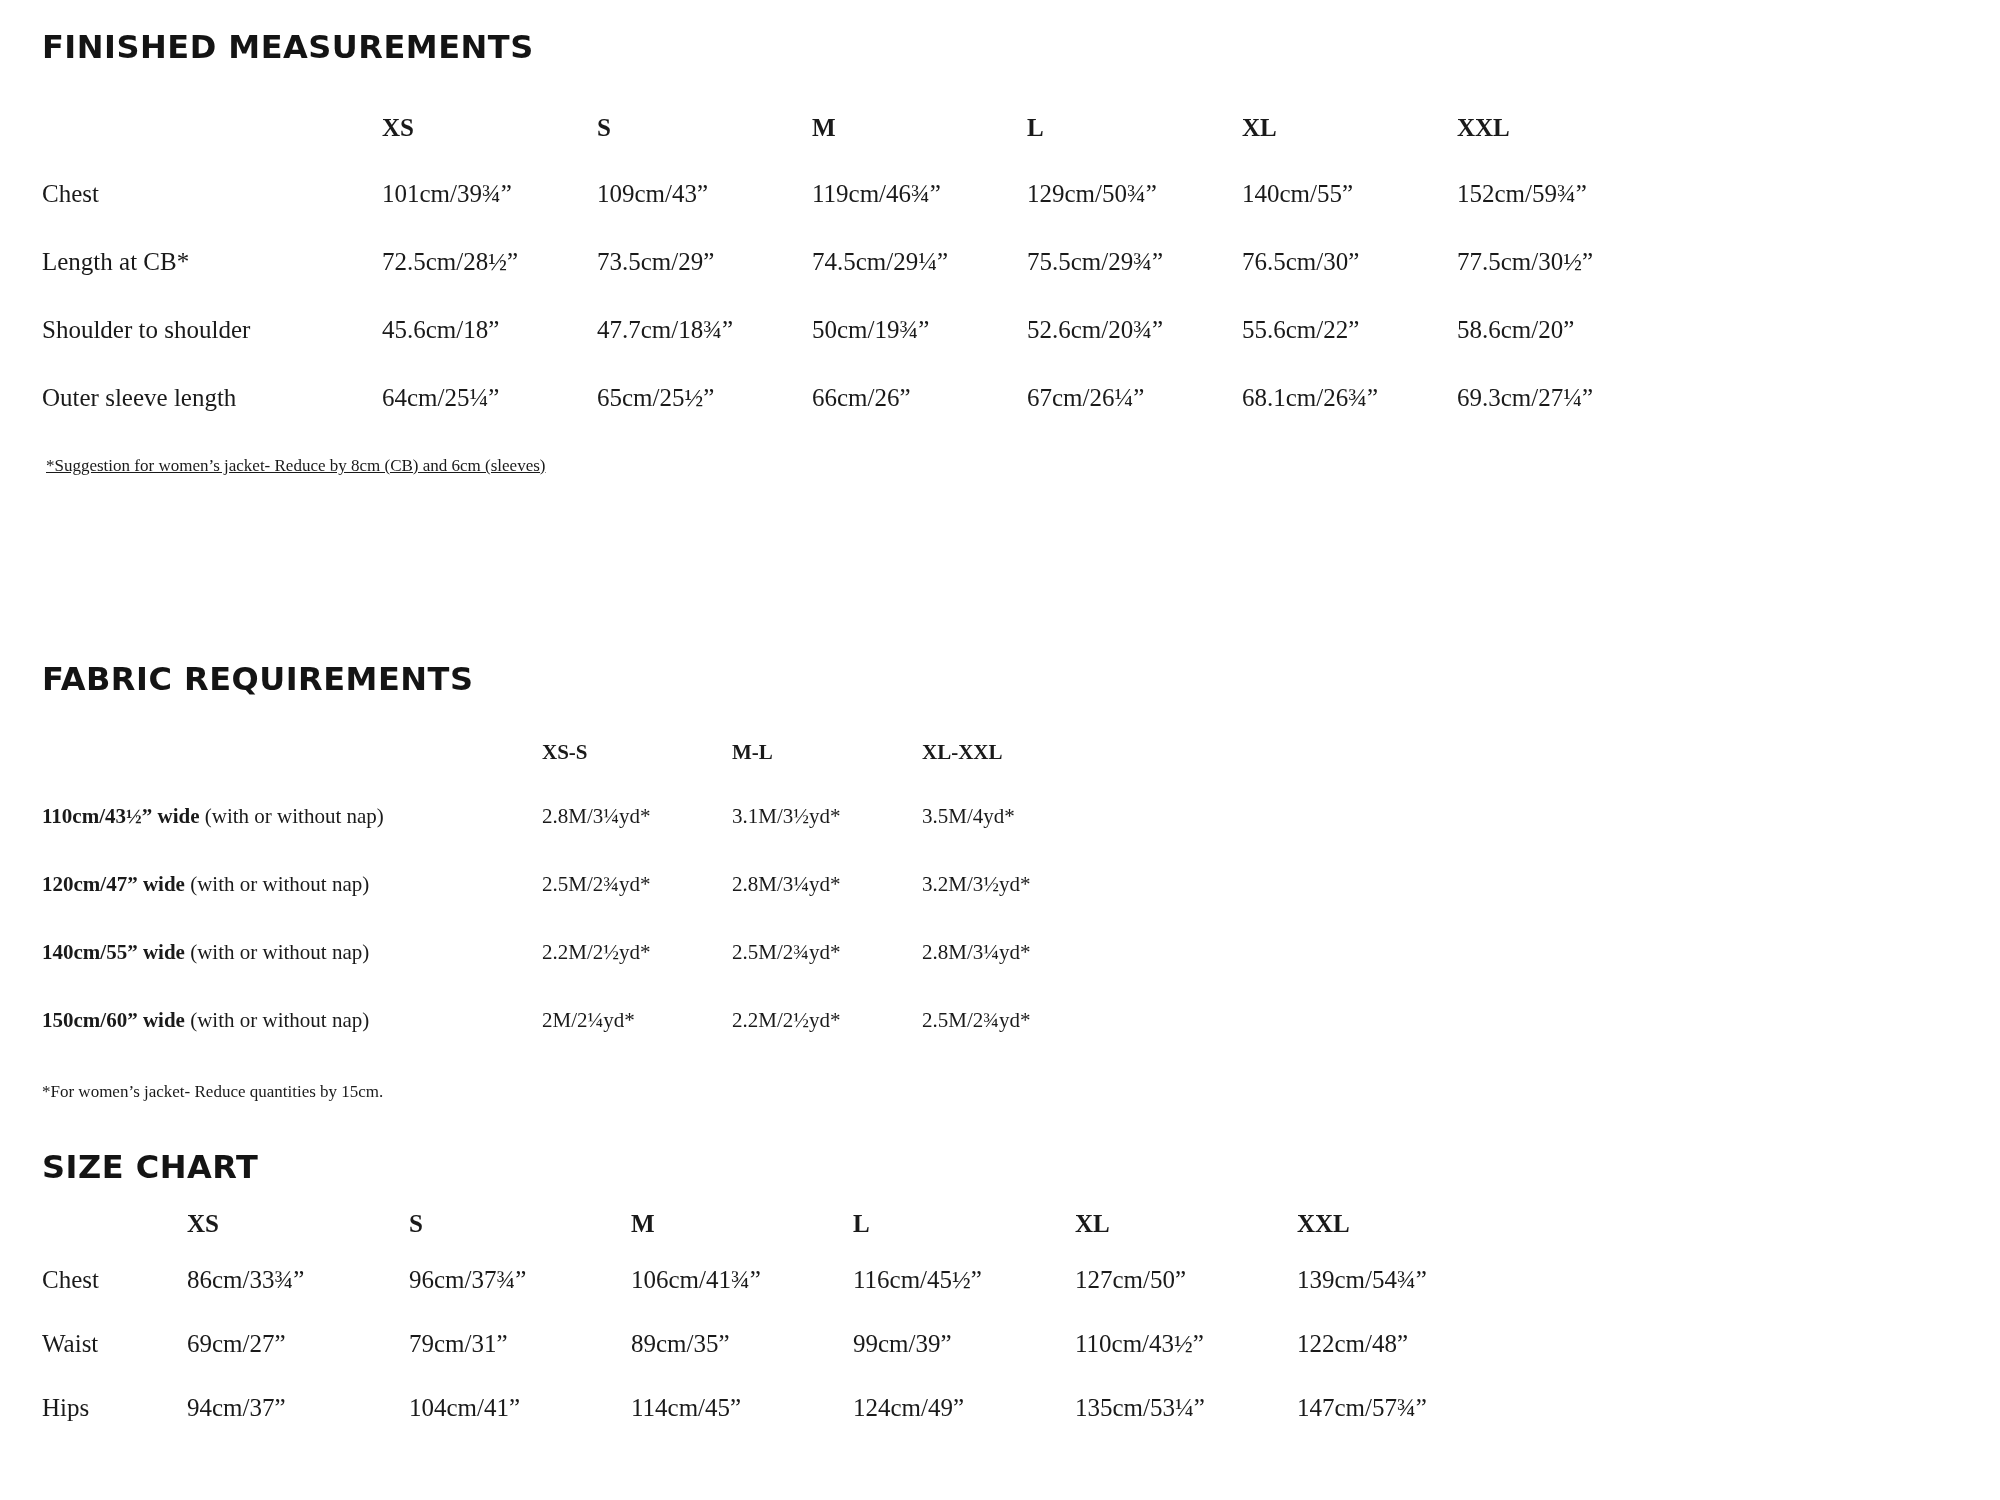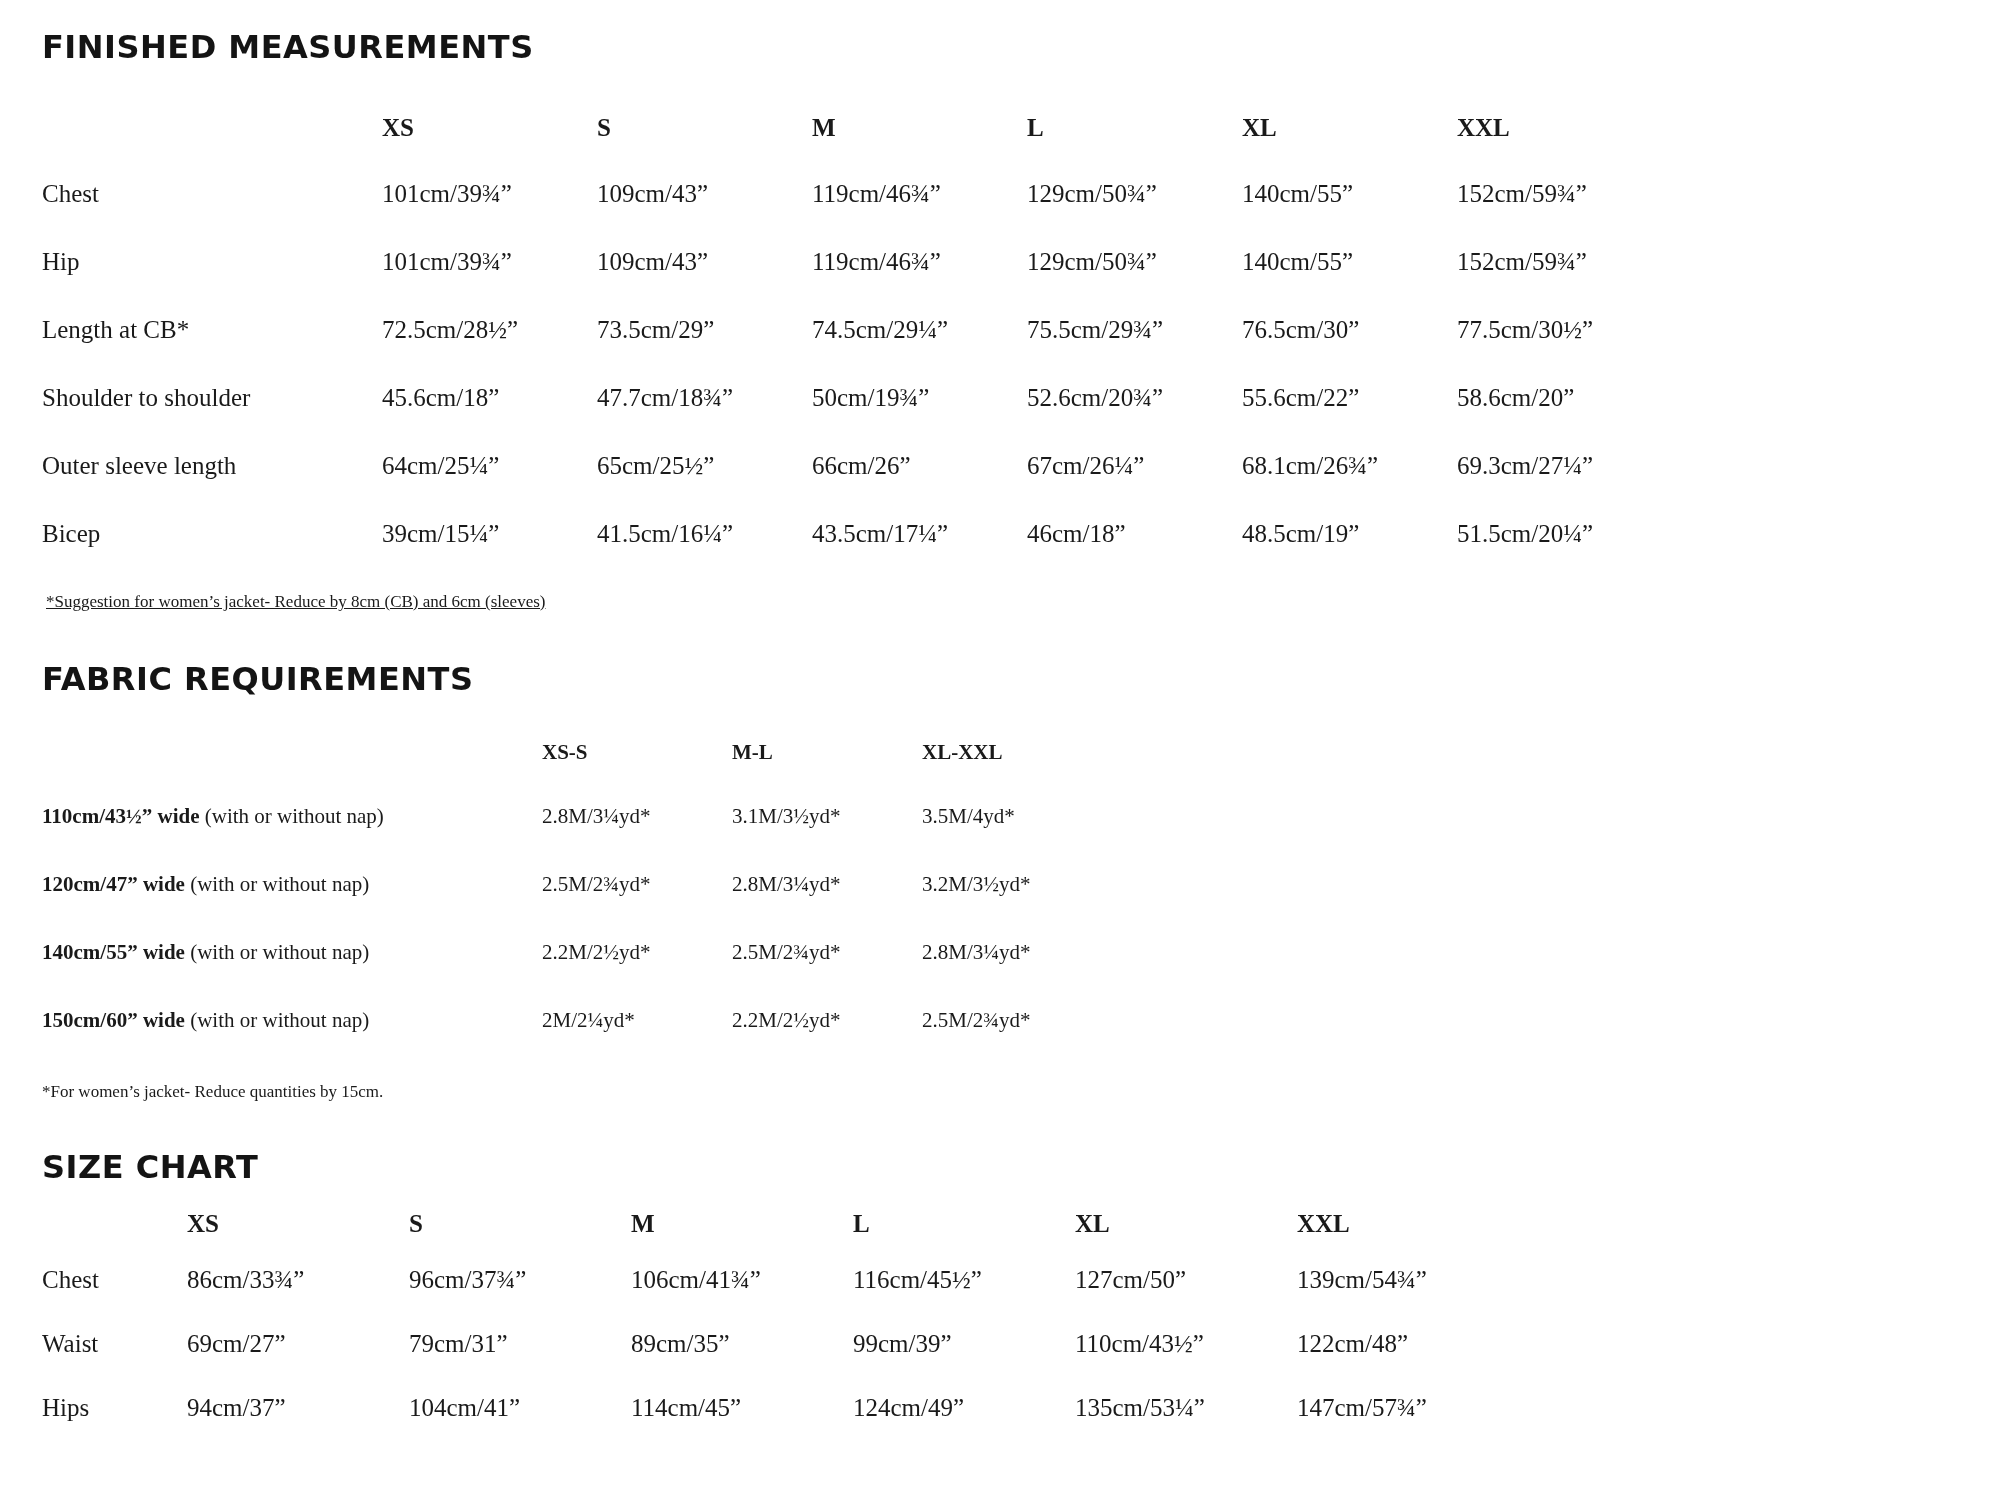--- a/index.html
+++ b/index.html
@@ -166,29 +166,20 @@
         <tr>
           <td>Chest</td>
           <td>101cm/39¾”</td>
           <td>109cm/43”</td>
           <td>119cm/46¾”</td>
           <td>129cm/50¾”</td>
           <td>140cm/55”</td>
           <td>152cm/59¾”</td>
         </tr>
         <tr>
-          <td>Hip</td>
-          <td>101cm/39¾”</td>
-          <td>109cm/43”</td>
-          <td>119cm/46¾”</td>
-          <td>129cm/50¾”</td>
-          <td>140cm/55”</td>
-          <td>152cm/59¾”</td>
-        </tr>
-        <tr>
           <td>Length at CB*</td>
           <td>72.5cm/28½”</td>
           <td>73.5cm/29”</td>
           <td>74.5cm/29¼”</td>
           <td>75.5cm/29¾”</td>
           <td>76.5cm/30”</td>
           <td>77.5cm/30½”</td>
         </tr>
         <tr>
           <td>Shoulder to shoulder</td>
@@ -200,29 +191,20 @@
           <td>58.6cm/20”</td>
         </tr>
         <tr>
           <td>Outer sleeve length</td>
           <td>64cm/25¼”</td>
           <td>65cm/25½”</td>
           <td>66cm/26”</td>
           <td>67cm/26¼”</td>
           <td>68.1cm/26¾”</td>
           <td>69.3cm/27¼”</td>
-        </tr>
-        <tr>
-          <td>Bicep</td>
-          <td>39cm/15¼”</td>
-          <td>41.5cm/16¼”</td>
-          <td>43.5cm/17¼”</td>
-          <td>46cm/18”</td>
-          <td>48.5cm/19”</td>
-          <td>51.5cm/20¼”</td>
         </tr>
       </tbody>
     </table>
 
     <div class="fm-note">*Suggestion for women’s jacket- Reduce by 8cm (CB) and 6cm (sleeves)</div>
   </section>
 
   <section id="fabric-requirements-section">
     <h2 class="section-heading">FABRIC REQUIREMENTS</h2>
 

